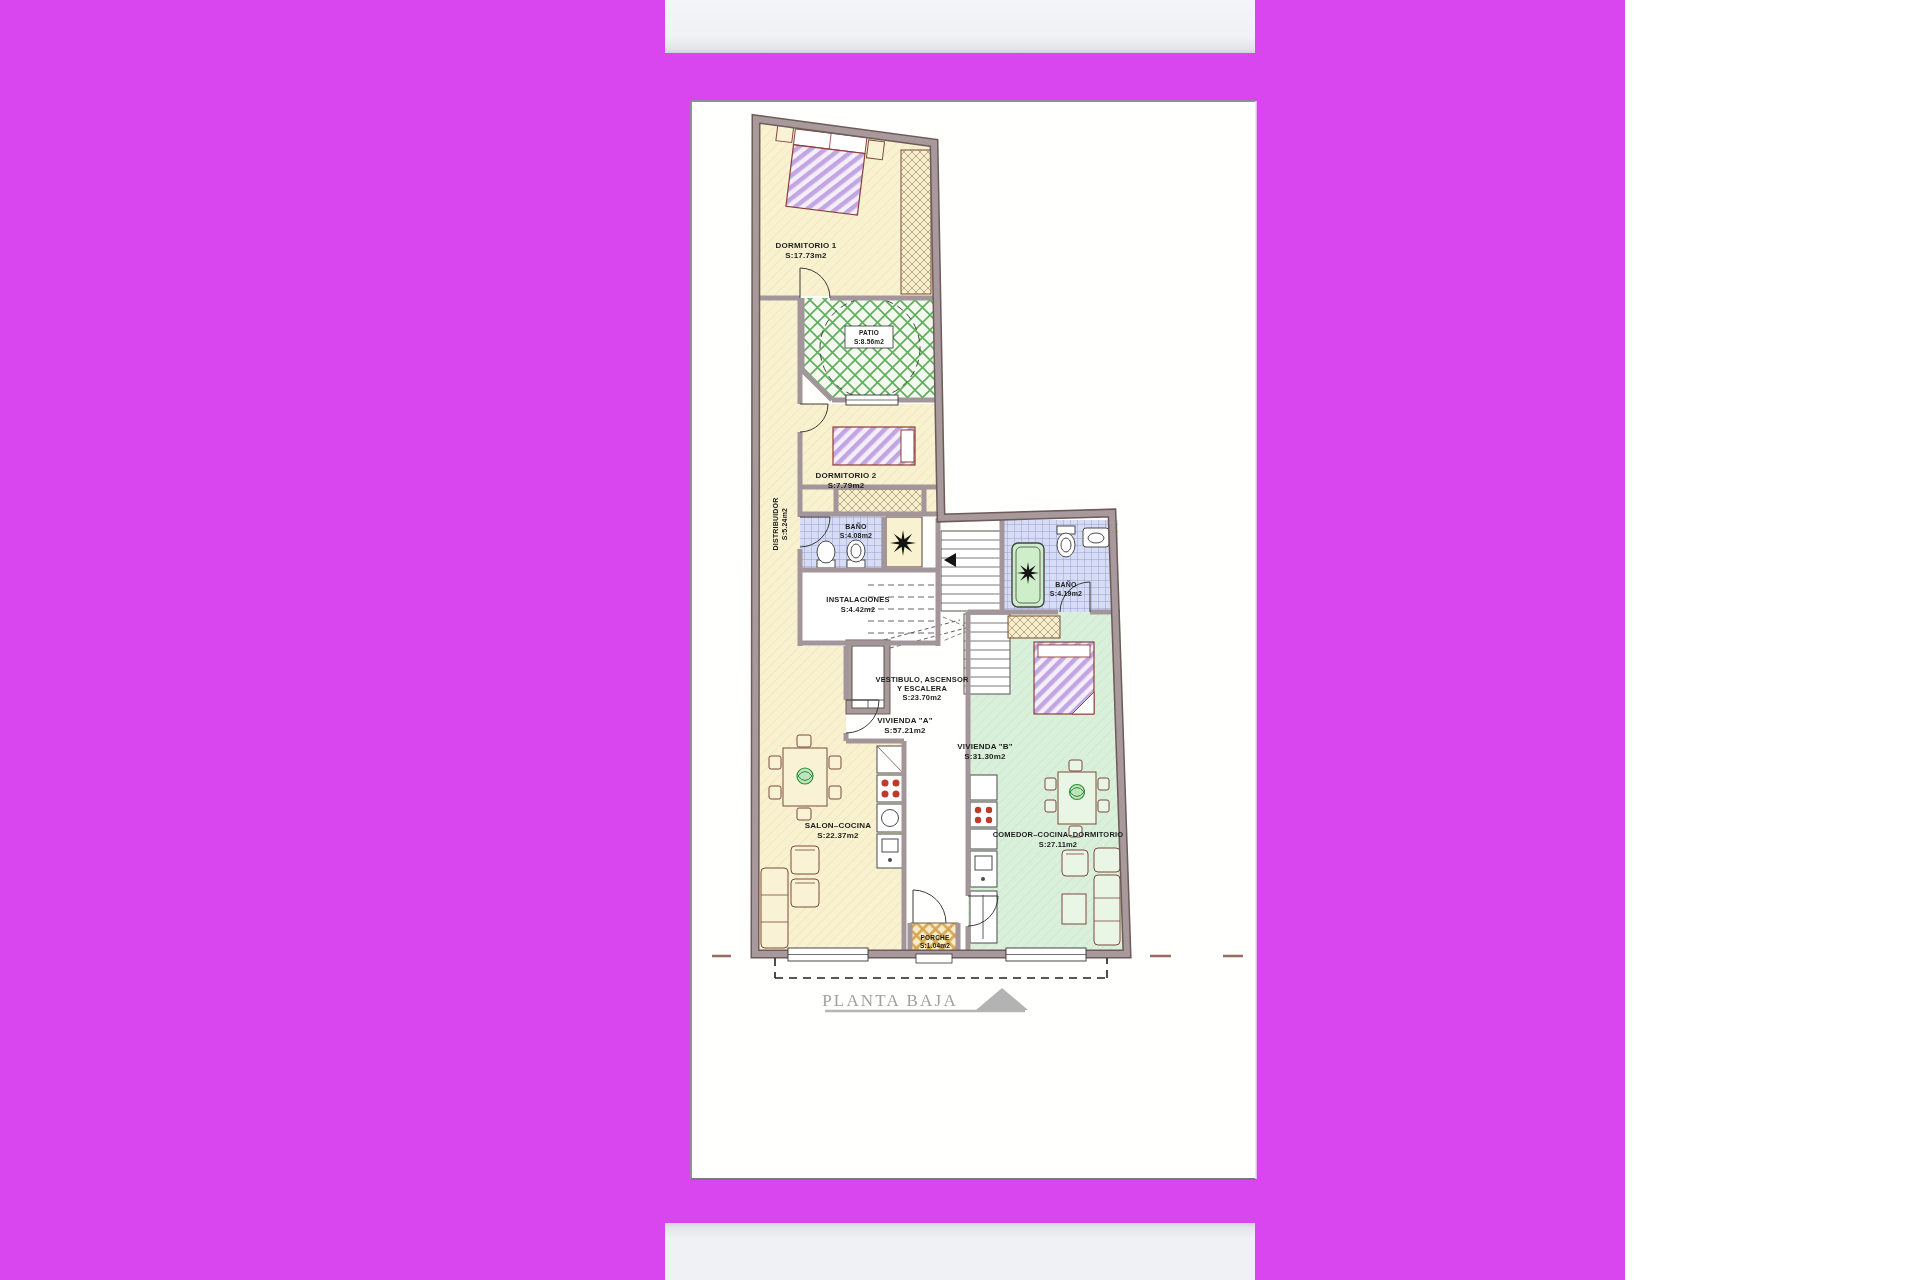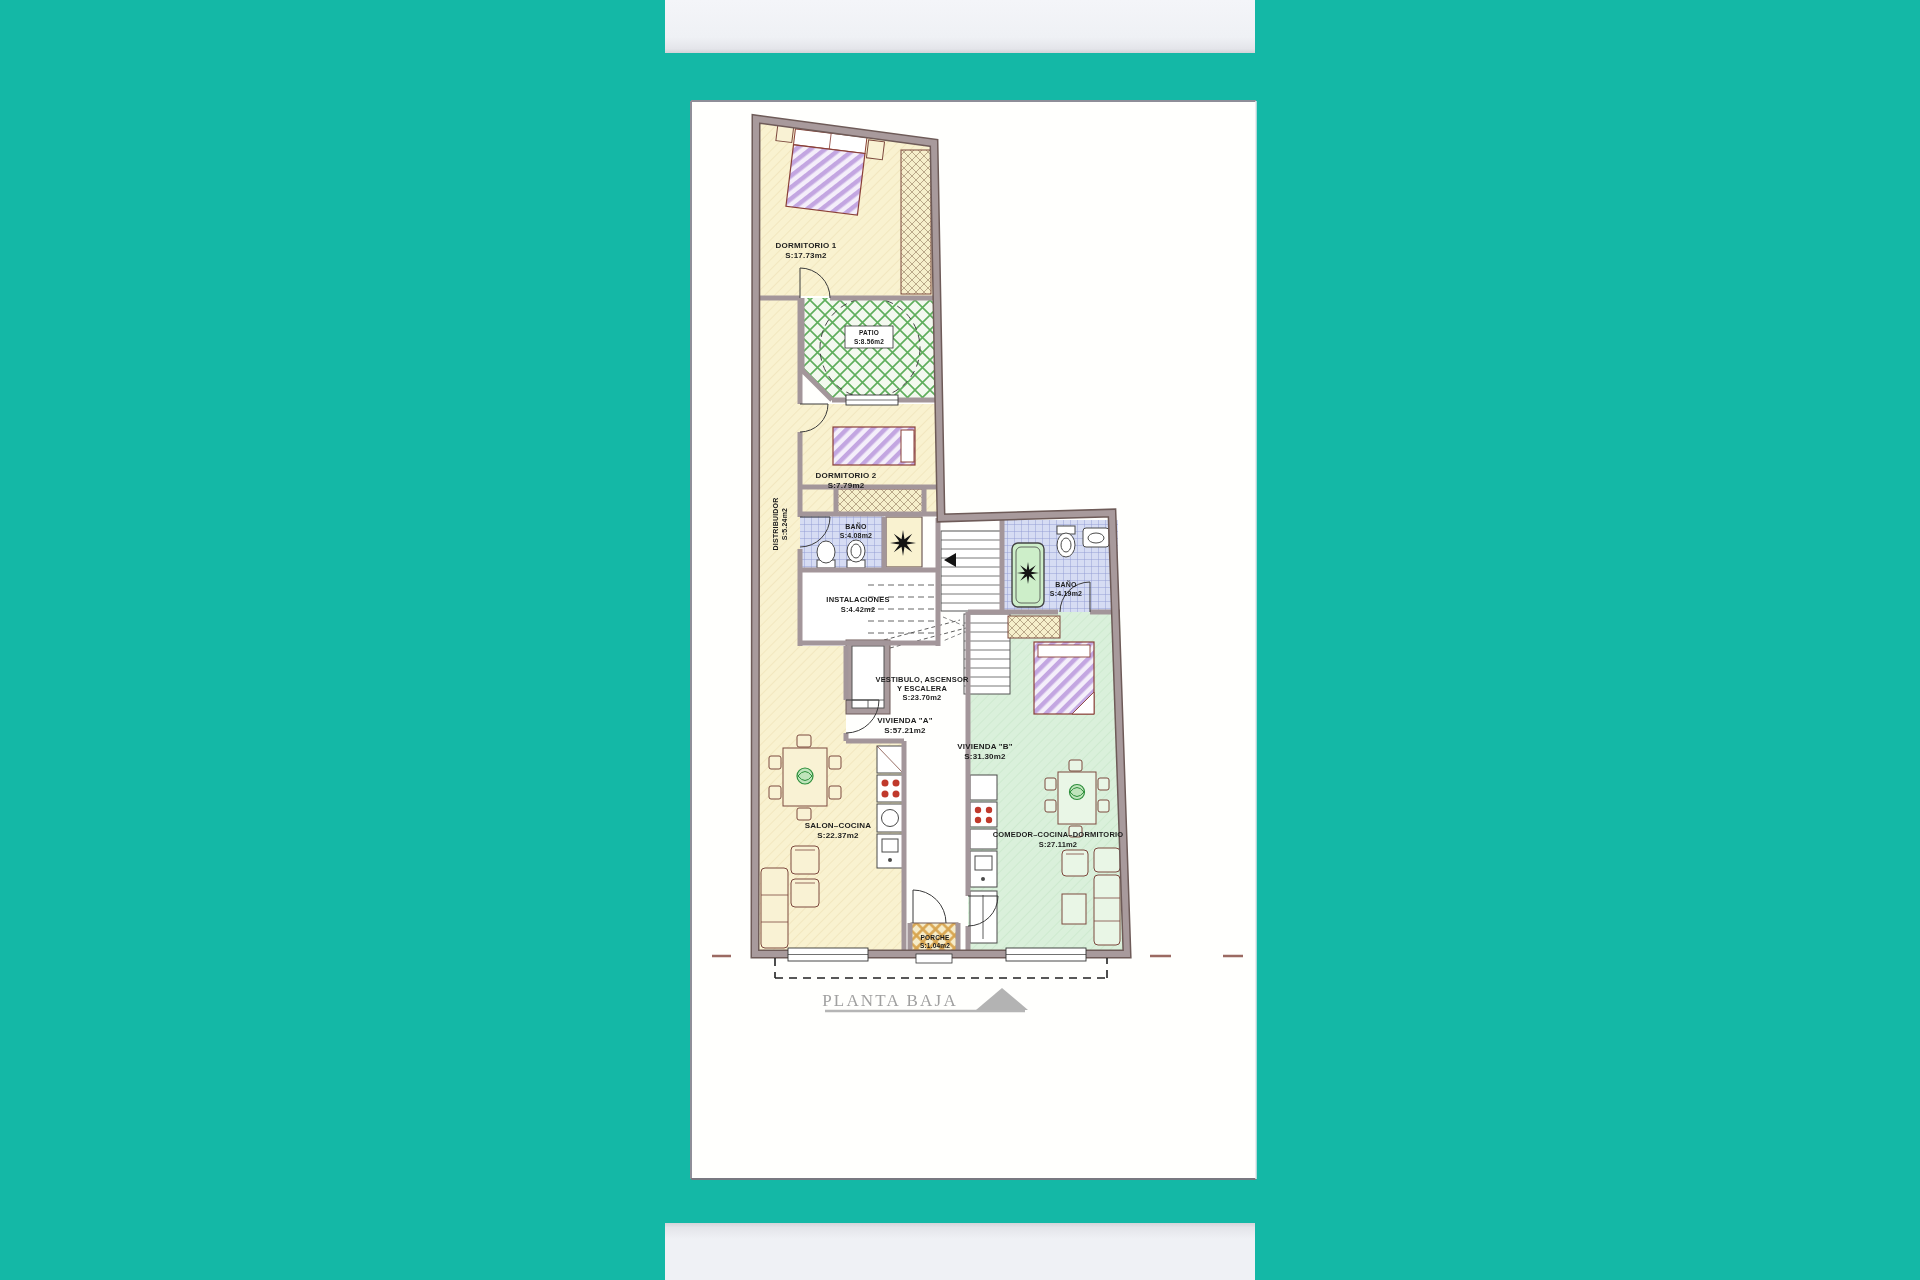--- a/index.html
+++ b/index.html
@@ -1,16 +1,16 @@
 <!DOCTYPE html>
 <html><head>
 <meta charset="utf-8">
 <style>
   html,body{margin:0;padding:0;background:#ffffff;}
-  #stage{position:relative;width:1920px;height:1280px;background:#14b8a6;overflow:hidden;
+  #stage{position:relative;width:1625px;height:1280px;background:#d946ef;overflow:hidden;
          font-family:"Liberation Sans",sans-serif;}
   .bar{position:absolute;left:665px;width:590px;}
   #top-bar{top:0;height:53px;background:linear-gradient(180deg,#f4f5f9 0%,#eff1f5 70%,#e4e5ea 92%,#d2d3d8 100%);}
   #bottom-bar{top:1223px;height:57px;background:linear-gradient(0deg,#eff1f5 0%,#eff1f5 72%,#e4e5ea 92%,#d3d4d9 100%);}
   svg{position:absolute;left:0;top:0;}
   .lbl{font-family:"Liberation Sans",sans-serif;font-weight:bold;fill:#1c1c1c;text-anchor:middle;letter-spacing:.2px;}
   .f8{font-size:8px;} .f75{font-size:7.5px;} .f7{font-size:7px;} .f65{font-size:6.5px;}
   .title-txt{font-family:"Liberation Serif",serif;font-size:17px;fill:#a0a0a0;letter-spacing:2.2px;text-anchor:middle;}
   .wall-in{stroke:#a3969a;stroke-width:5;fill:none;}
   .door{stroke:#3a3a3a;stroke-width:1;fill:none;}

